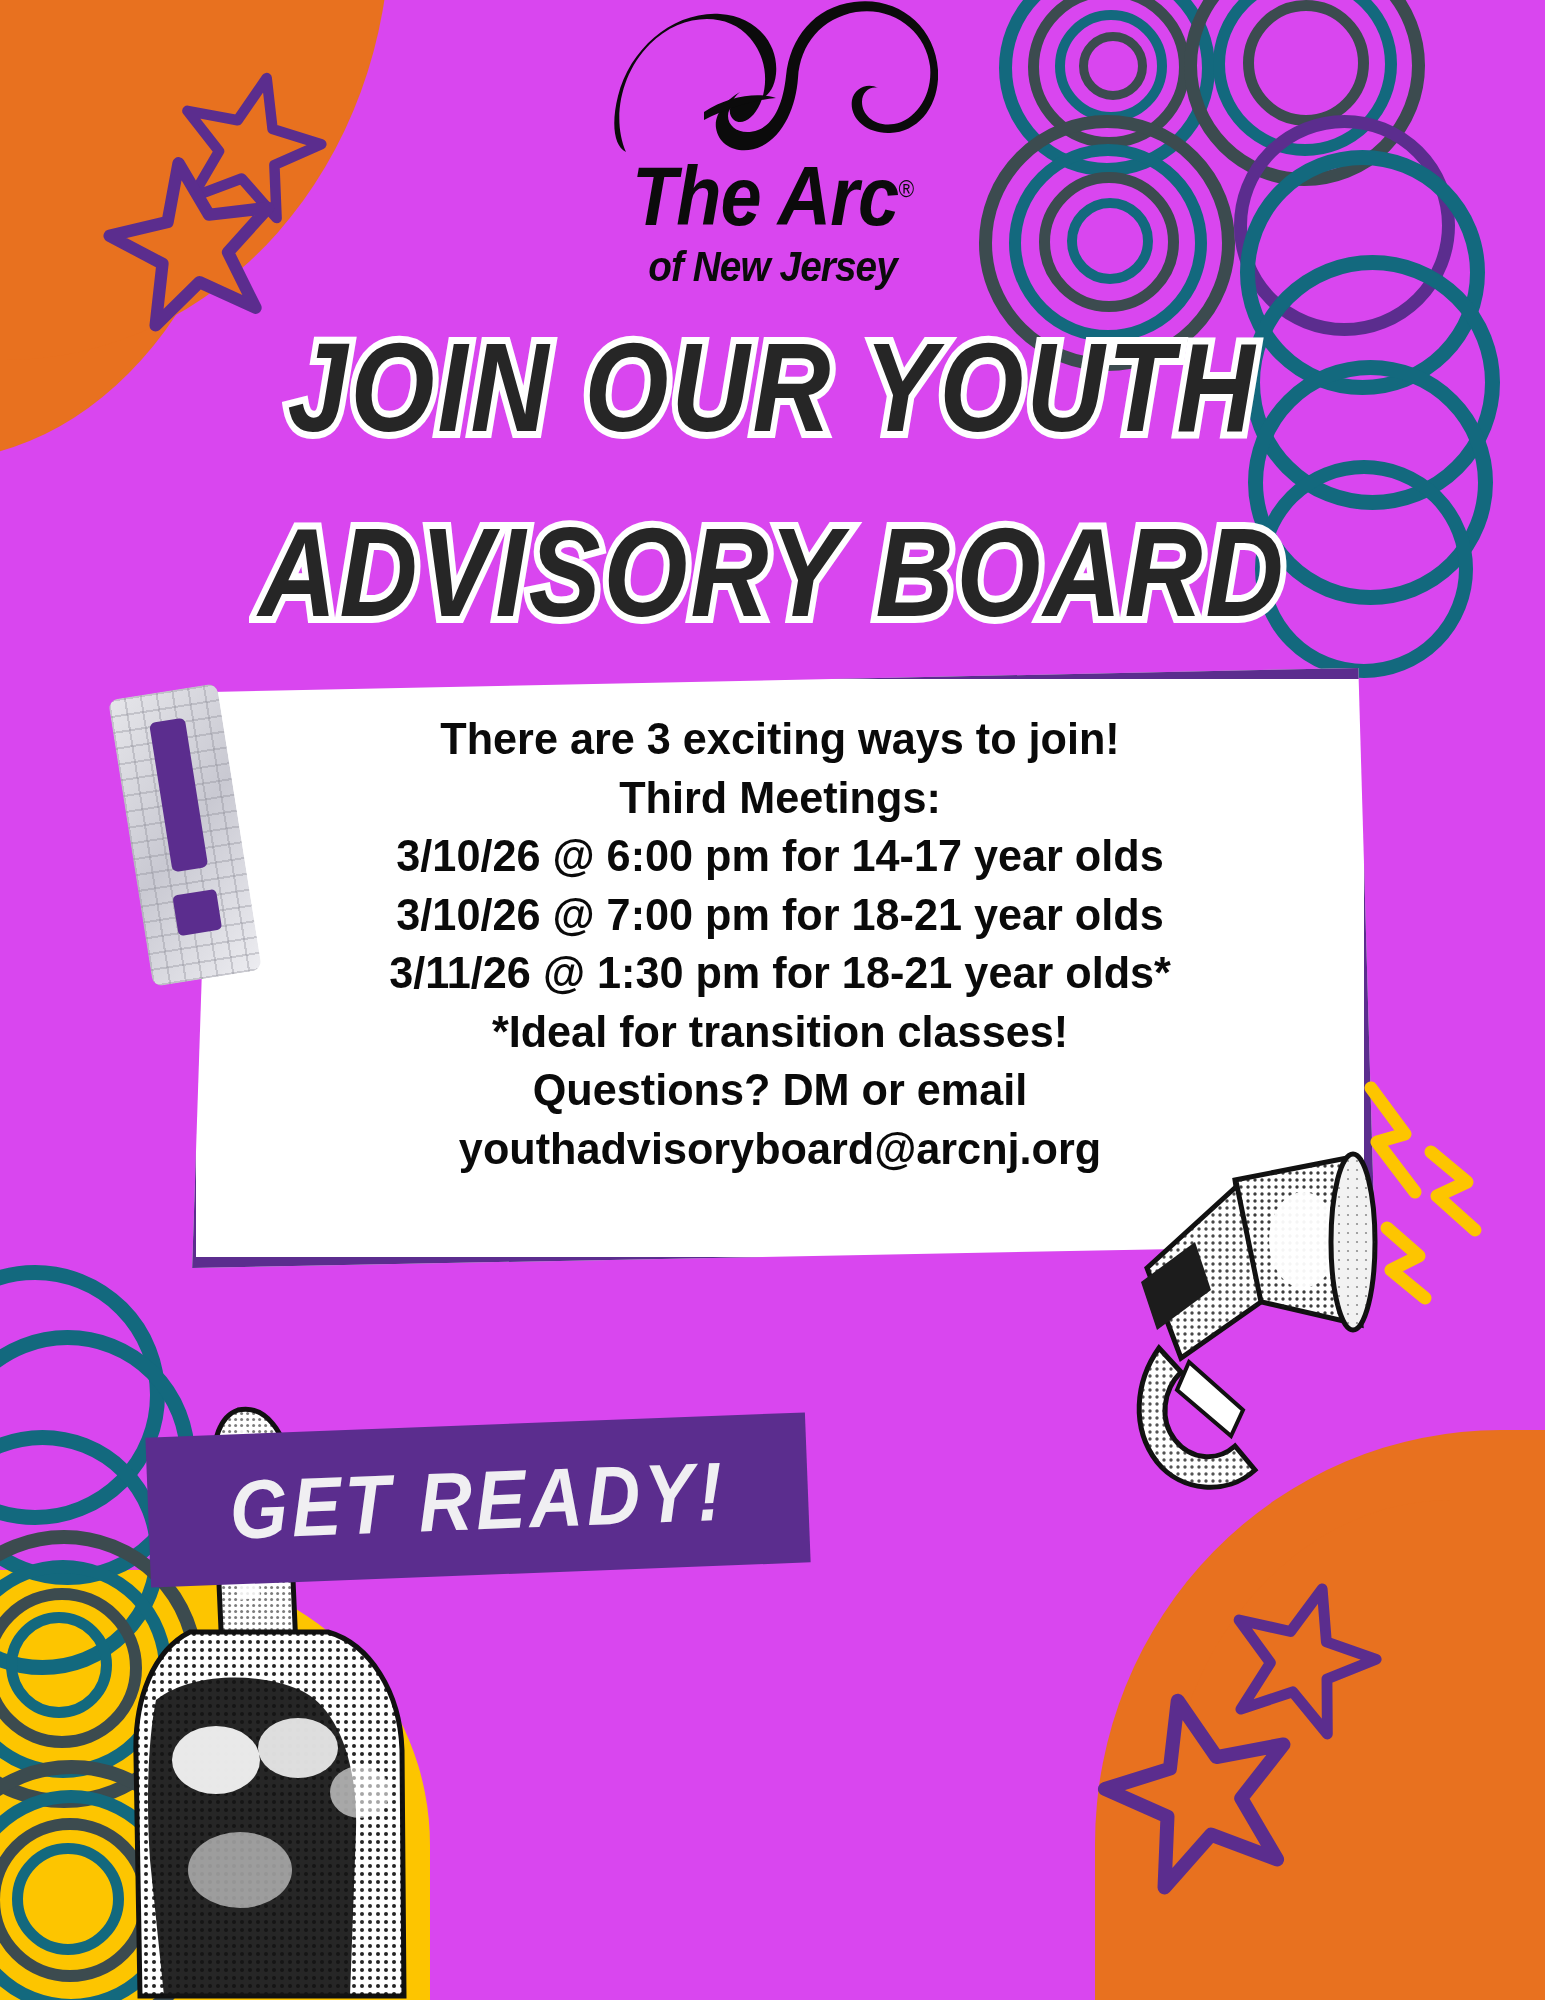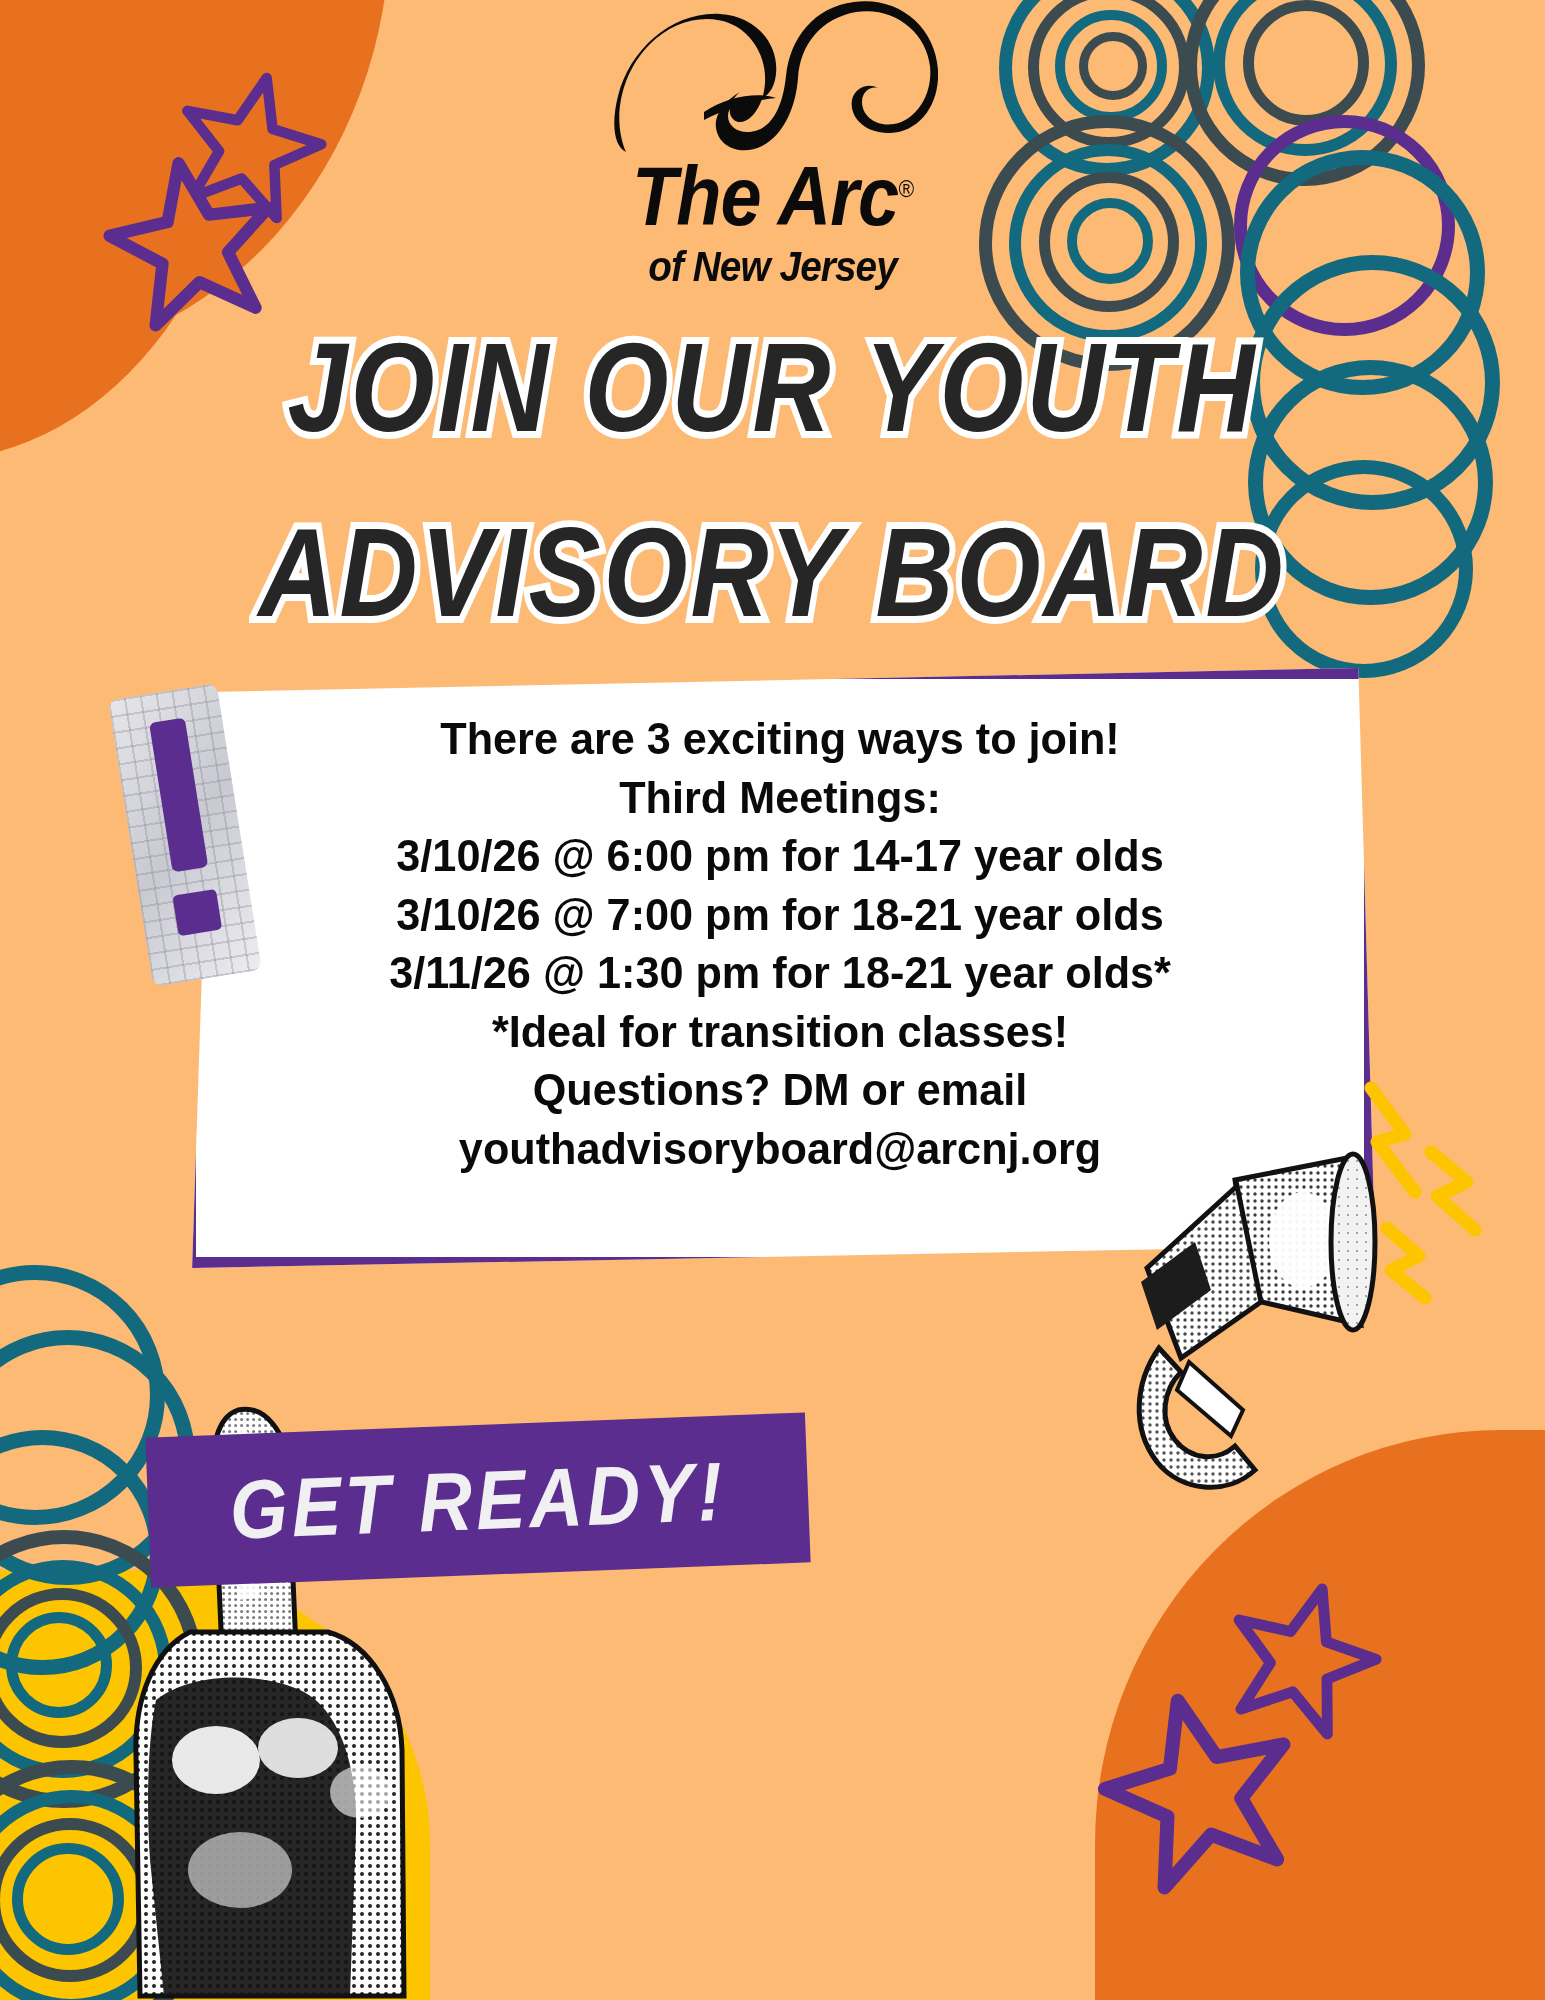--- a/index.html
+++ b/index.html
@@ -2,21 +2,21 @@
 <html><head>
 <meta charset="utf-8">
 <style>
   html,body{margin:0;padding:0;background:#555;}
   body{font-family:"Liberation Sans",sans-serif;}
 
   #poster{
     position:relative;
     width:1545px;height:2000px;
     overflow:hidden;
-    background:#fdba74;
+    background:#d946ef;
   }
 
   
   .blob{position:absolute;pointer-events:none;}
 
   .blob-orange-tl{
     left:-230px;top:-260px;width:620px;height:620px;
     background:#E8711F;
     border-radius:0 0 62% 0 / 0 0 70% 0;
   }

